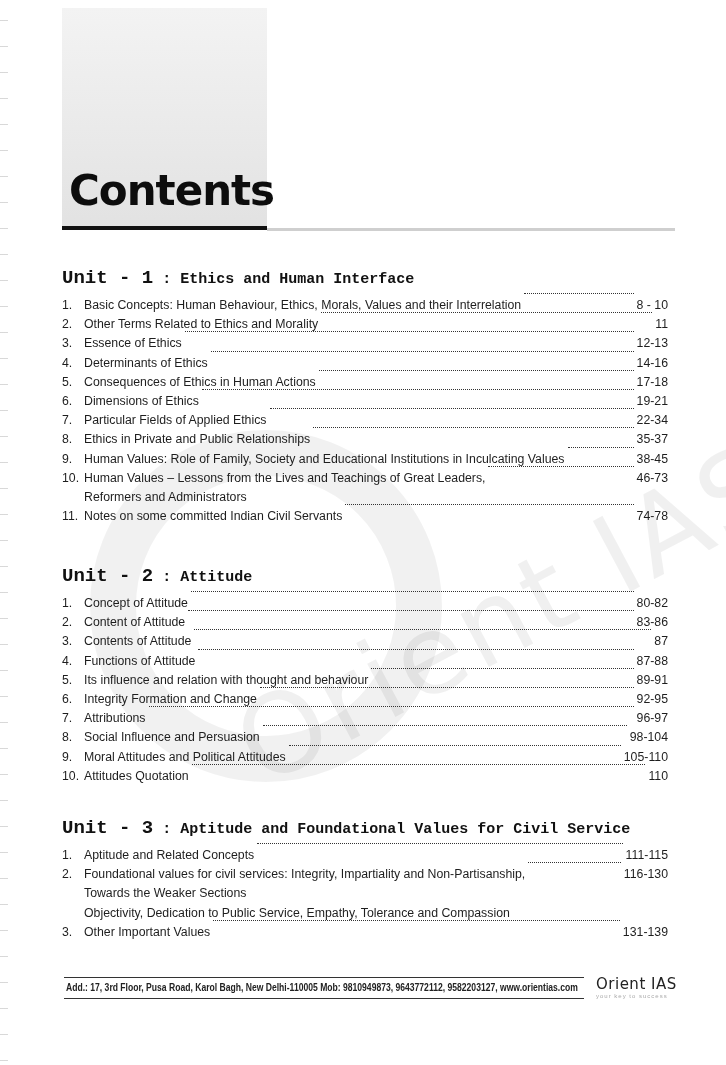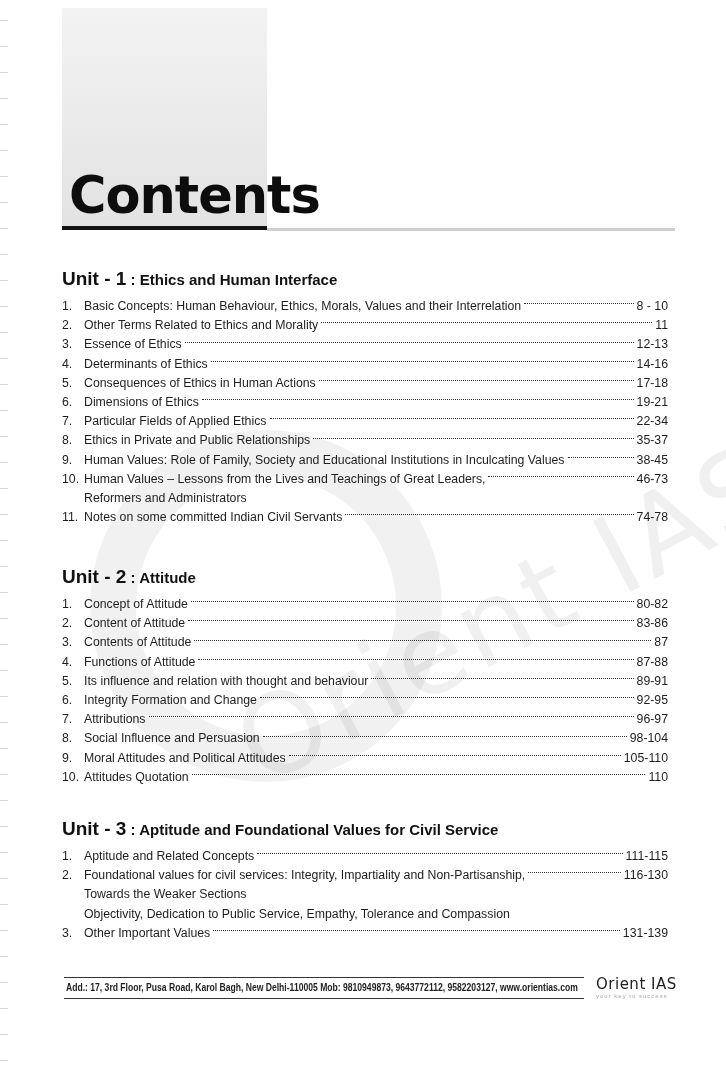--- a/index.html
+++ b/index.html
@@ -5,39 +5,39 @@
     html, body { margin: 0; padding: 0; }
     body {
       width: 726px; height: 1065px; background: #ffffff; position: relative; overflow: hidden;
       font-family: "Liberation Sans", "DejaVu Sans", sans-serif; color: #1c1c1c;
     }
     .margin-ticks { position: absolute; left: 0; top: 0; width: 8px; height: 1065px;
       background: repeating-linear-gradient(to bottom, transparent 0 20px, #c8c8c8 20px 21px, transparent 21px 26px); opacity: .7; }
     .header-block { position: absolute; left: 62px; top: 8px; width: 205px; height: 222px;
       background: linear-gradient(180deg, #f3f3f3 0%, #e9e9e9 60%, #e2e2e2 100%); }
     .page-title { position: absolute; left: 69px; top: 166px; margin: 0;
-      font-family: "DejaVu Sans", sans-serif; font-weight: bold; font-size: 51px; letter-spacing: -1px; color: #0d0d0d; }
+      font-family: "DejaVu Sans", sans-serif; font-weight: bold; font-size: 42px; letter-spacing: -1px; color: #0d0d0d; }
     .title-rule-dark { position: absolute; left: 62px; top: 226px; width: 205px; height: 4px; background: #111; }
     .title-rule-light { position: absolute; left: 267px; top: 228px; width: 408px; height: 3px; background: #cfcfcf; }
 
     .watermark { position: absolute; left: 150px; top: 470px; width: 460px; height: 320px; pointer-events: none; }
     .wm-circle { position: absolute; left: -60px; top: -40px; width: 260px; height: 260px; border-radius: 50%;
       border: 46px solid rgba(0,0,0,0.055); }
     .wm-text { position: absolute; left: 60px; top: 80px; transform: rotate(-28deg);
       font-family: "DejaVu Sans", sans-serif; font-size: 110px; color: rgba(0,0,0,0.06); letter-spacing: 4px; white-space: nowrap; }
 
     .unit { position: absolute; left: 62px; width: 606px; }
-    .unit-heading { margin: 0 0 6px 0; font-family: Liberation Sans, sans-serif; font-weight: bold; color: #111; white-space: nowrap; }
+    .unit-heading { margin: 0 0 6px 0; font-family: Liberation Mono, monospace; font-weight: bold; color: #111; white-space: nowrap; }
     .unit-heading .u-label { font-size: 19px; }
     .unit-heading .u-title { font-size: 15px; }
     .toc-list { list-style: none; margin: 0; padding: 0; }
     .toc-item { display: flex; font-size: 12.3px; line-height: 19.2px; color: #1e1e1e; }
     .toc-num { width: 22px; flex: 0 0 22px; }
     .toc-body { flex: 1; min-width: 0; }
-    .toc-line { display: flex; align-items: center; }
+    .toc-line { display: flex; align-items: flex-start; }
     .toc-text { white-space: nowrap; }
     .toc-dots { flex: 1; border-bottom: 1px dotted #333; margin: 0 3px; position: relative; top: -3px; min-width: 10px; }
     .toc-page { white-space: nowrap; }
     .toc-cont { white-space: nowrap; }
 
     .footer { position: absolute; left: 55px; top: 973px; width: 620px; height: 40px; margin-left: 9px; }
     .footer-rule-top { position: absolute; left: 0; top: 4px; width: 520px; height: 1px; background: #333; }
     .footer-rule-bottom { position: absolute; left: 0; top: 25px; width: 520px; height: 1px; background: #333; }
     .footer-address { position: absolute; left: 2px; top: 8px; font-family: "Liberation Sans Narrow", "Liberation Sans", sans-serif;
       font-size: 11px; font-weight: bold; transform: scaleX(0.78); transform-origin: left; white-space: nowrap; color: #222; }

